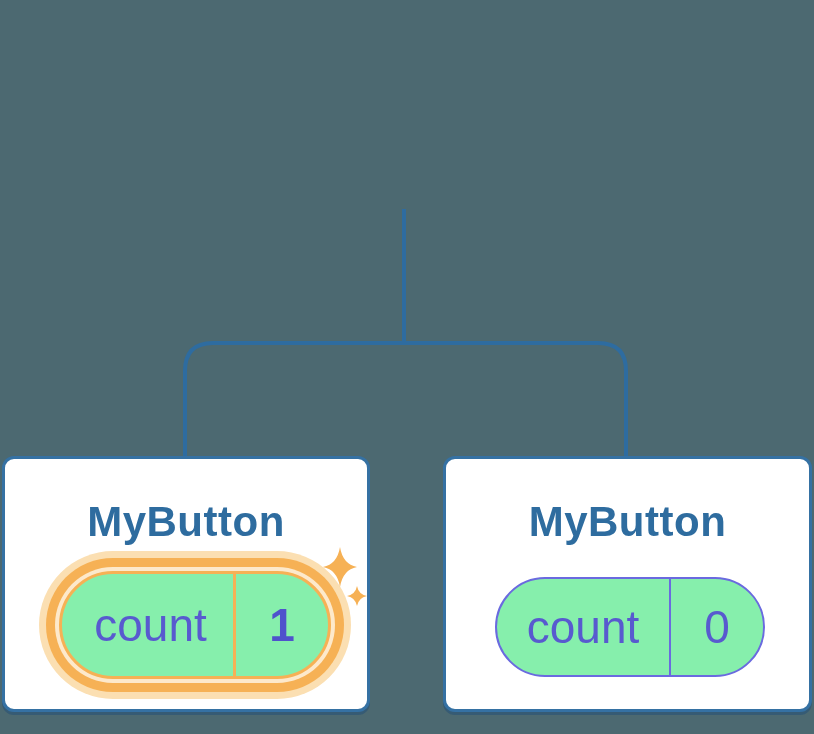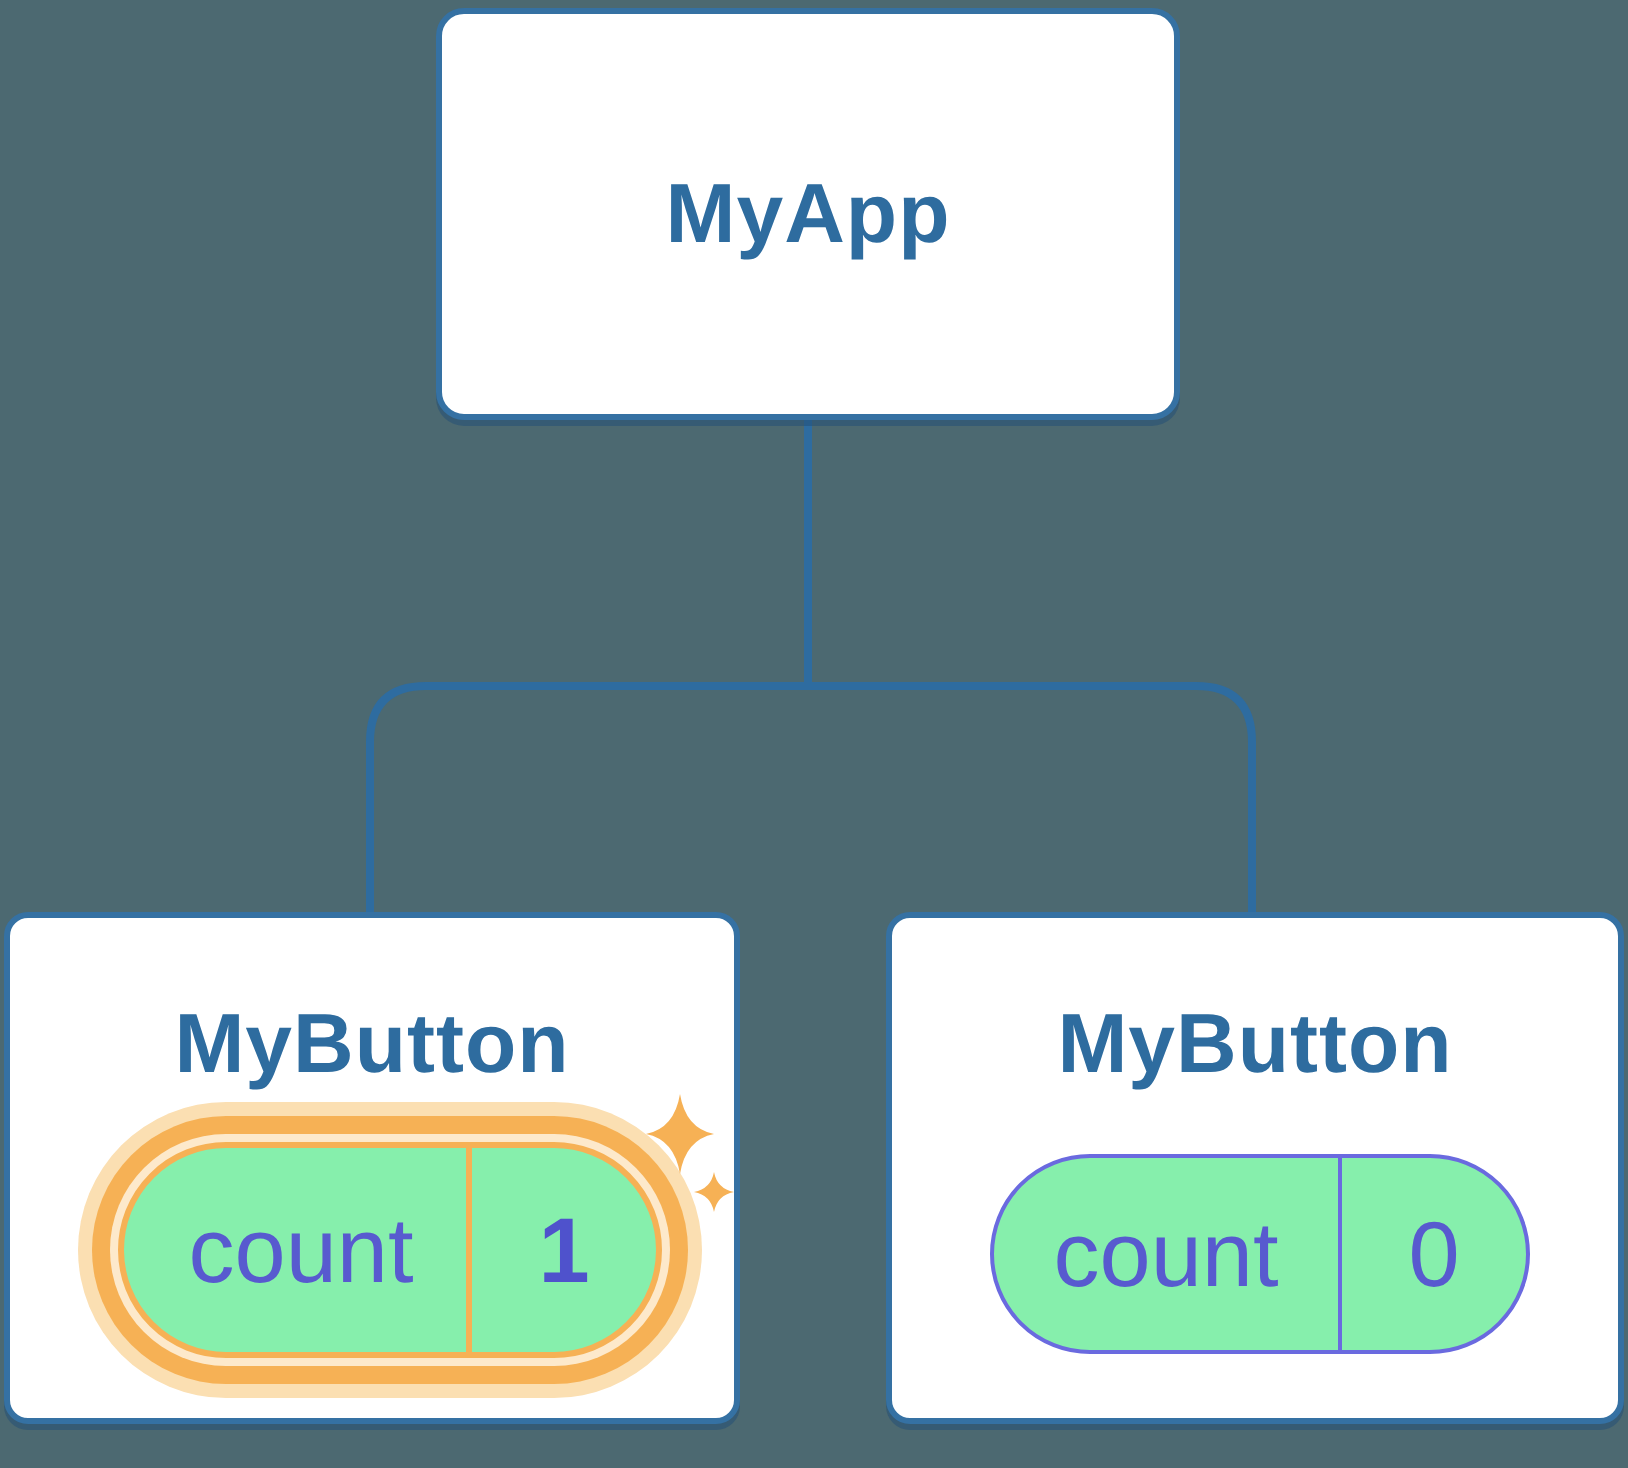--- a/index.html
+++ b/index.html
@@ -127,23 +127,20 @@
 </head>
 <body>
 
 <div class="stage">
 
   <svg class="connectors" viewBox="0 0 814 734" xmlns="http://www.w3.org/2000/svg">
     <path d="M404 209 L404 345" fill="none" stroke="var(--connector)" stroke-width="4"></path>
     <path d="M185 472 L185 371 Q185 343 213 343 L598 343 Q626 343 626 371 L626 472" fill="none" stroke="var(--connector)" stroke-width="4"></path>
   </svg>
 
-  <div class="card card-root">
-    <div class="node-title">MyApp</div>
-  </div>
 
   <div class="card card-child card-left">
     <div class="node-title">MyButton</div>
 
     <div class="pill pill-active">
       <div class="pill-cell pill-key-cell">count</div>
       <div class="pill-divider"></div>
       <div class="pill-cell pill-value-cell pill-value-bold">1</div>
     </div>
 

